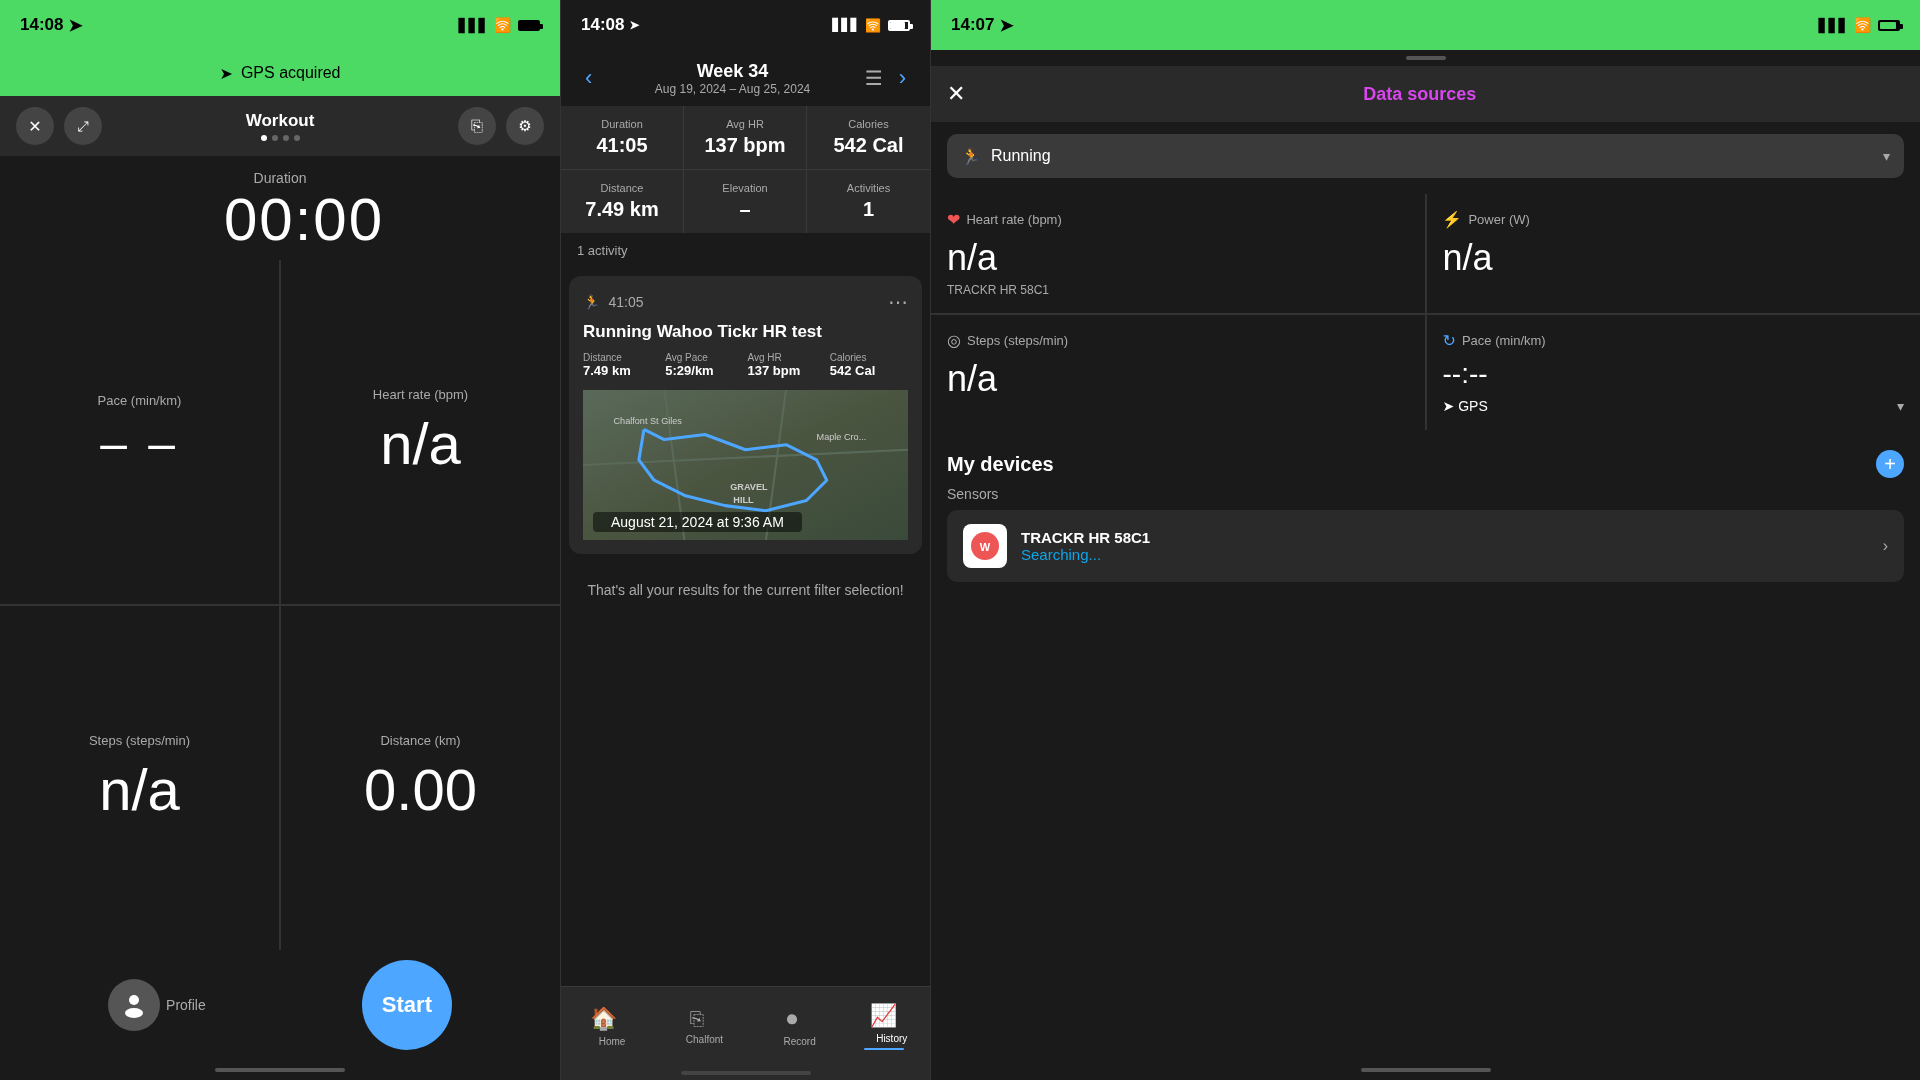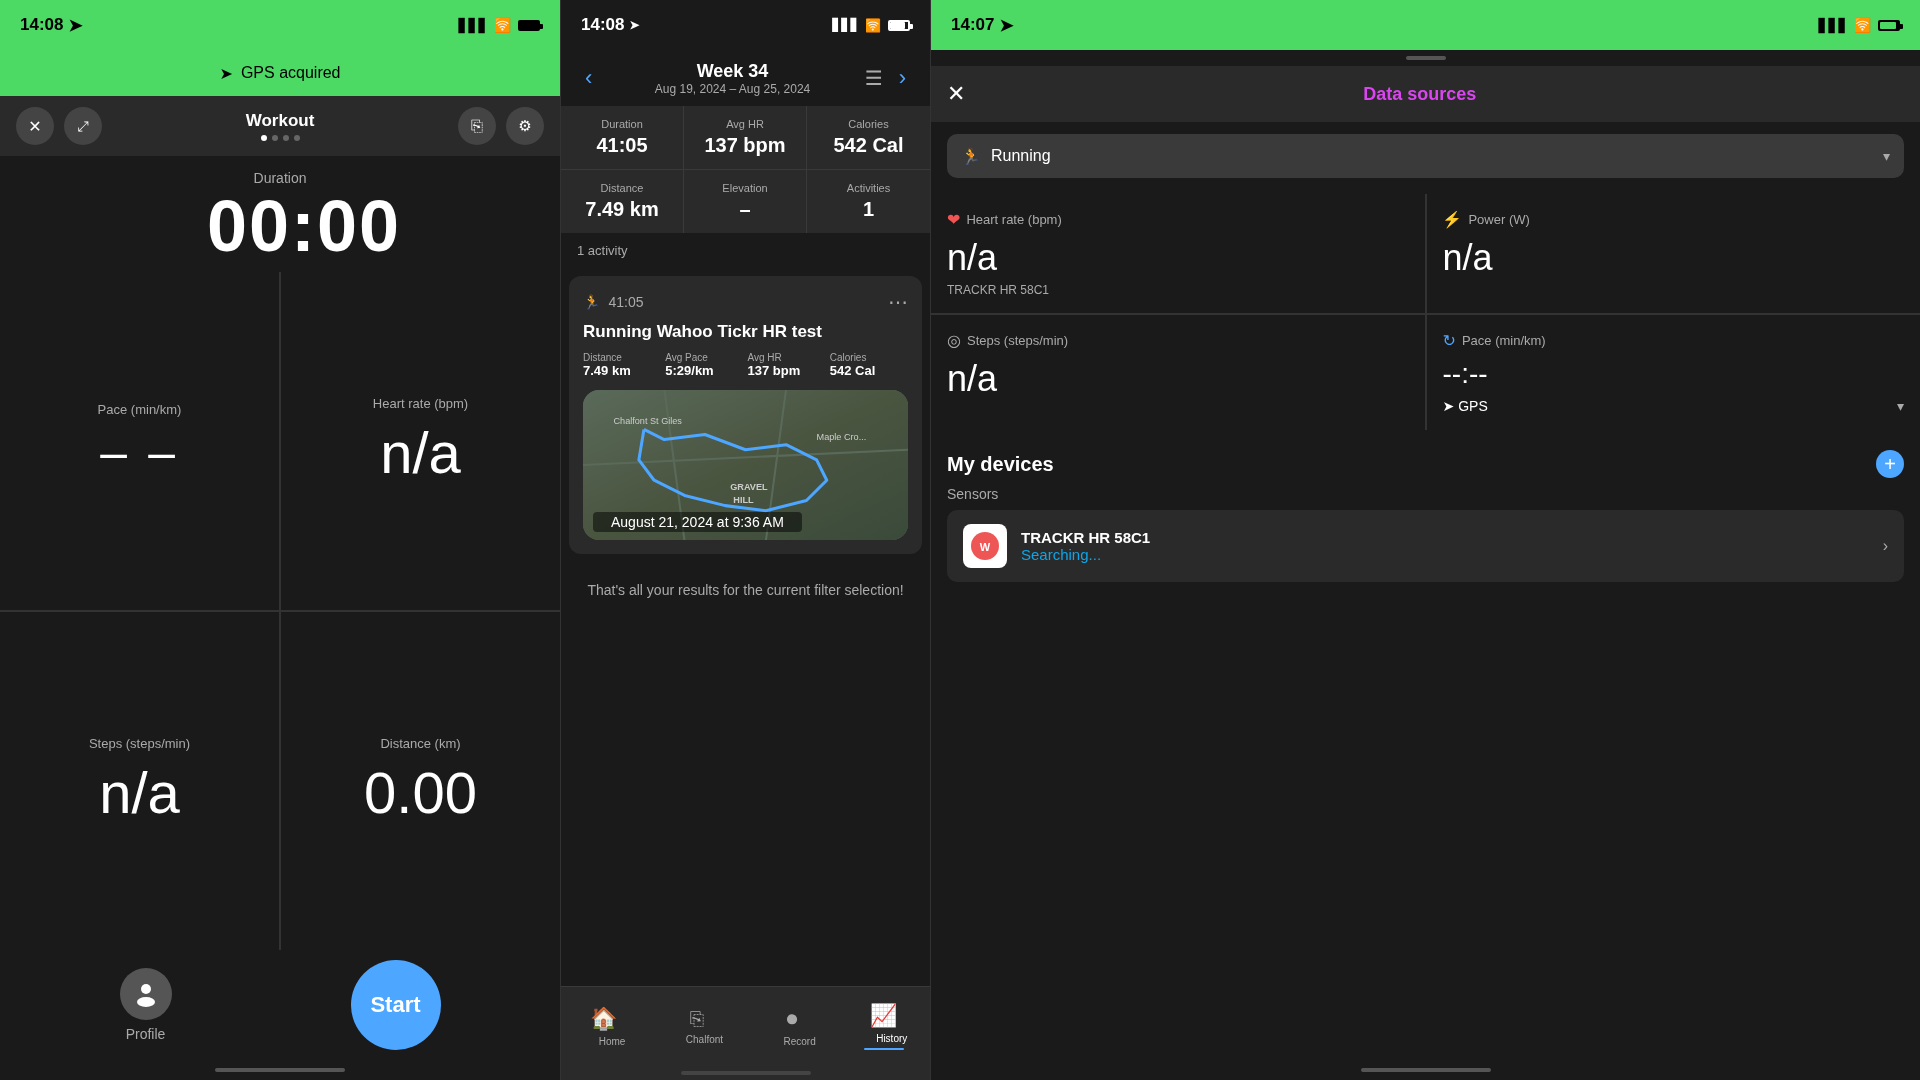--- a/index.html
+++ b/index.html
@@ -107,22 +107,22 @@
       padding: 14px 0 10px;
       text-align: center;
     }
     .duration-label {
       color: #aaa;
       font-size: 14px;
       margin-bottom: 4px;
     }
     .duration-time {
       color: #fff;
-      font-size: 72px;
-      font-weight: 700;
+      font-size: 60px;
+      font-weight: 400;
       letter-spacing: 2px;
       line-height: 1;
       padding-left: 48px;
     }
     .metrics-grid {
       display: grid;
       grid-template-columns: 1fr 1fr;
       gap: 2px;
       background: #333;
       flex: 1;
@@ -153,21 +153,21 @@
     .bottom-bar-1 {
       background: #1a1a1a;
       height: 110px;
       display: flex;
       align-items: center;
       justify-content: space-around;
       padding: 0 30px;
     }
     .profile-btn {
       display: flex;
-      flex-direction: column;
+      flex-direction: row;
       align-items: center;
       gap: 6px;
       cursor: pointer;
     }
     .profile-icon-circle {
       width: 52px;
       height: 52px;
       border-radius: 50%;
       background: #555;
       display: flex;
@@ -346,21 +346,21 @@
     }
     .am-value {
       color: #fff;
       font-size: 13px;
       font-weight: 600;
     }
     .map-placeholder {
       width: 100%;
       height: 150px;
       background: #3a3a3a;
-      border-radius: 16px;
+      border-radius: 0;
       position: relative;
       overflow: hidden;
     }
     .map-inner {
       width: 100%;
       height: 100%;
       background: linear-gradient(135deg, #4a5a4a 0%, #3a4a3a 30%, #5a6a5a 60%, #4a5a4a 100%);
       display: flex;
       align-items: center;
       justify-content: center;

